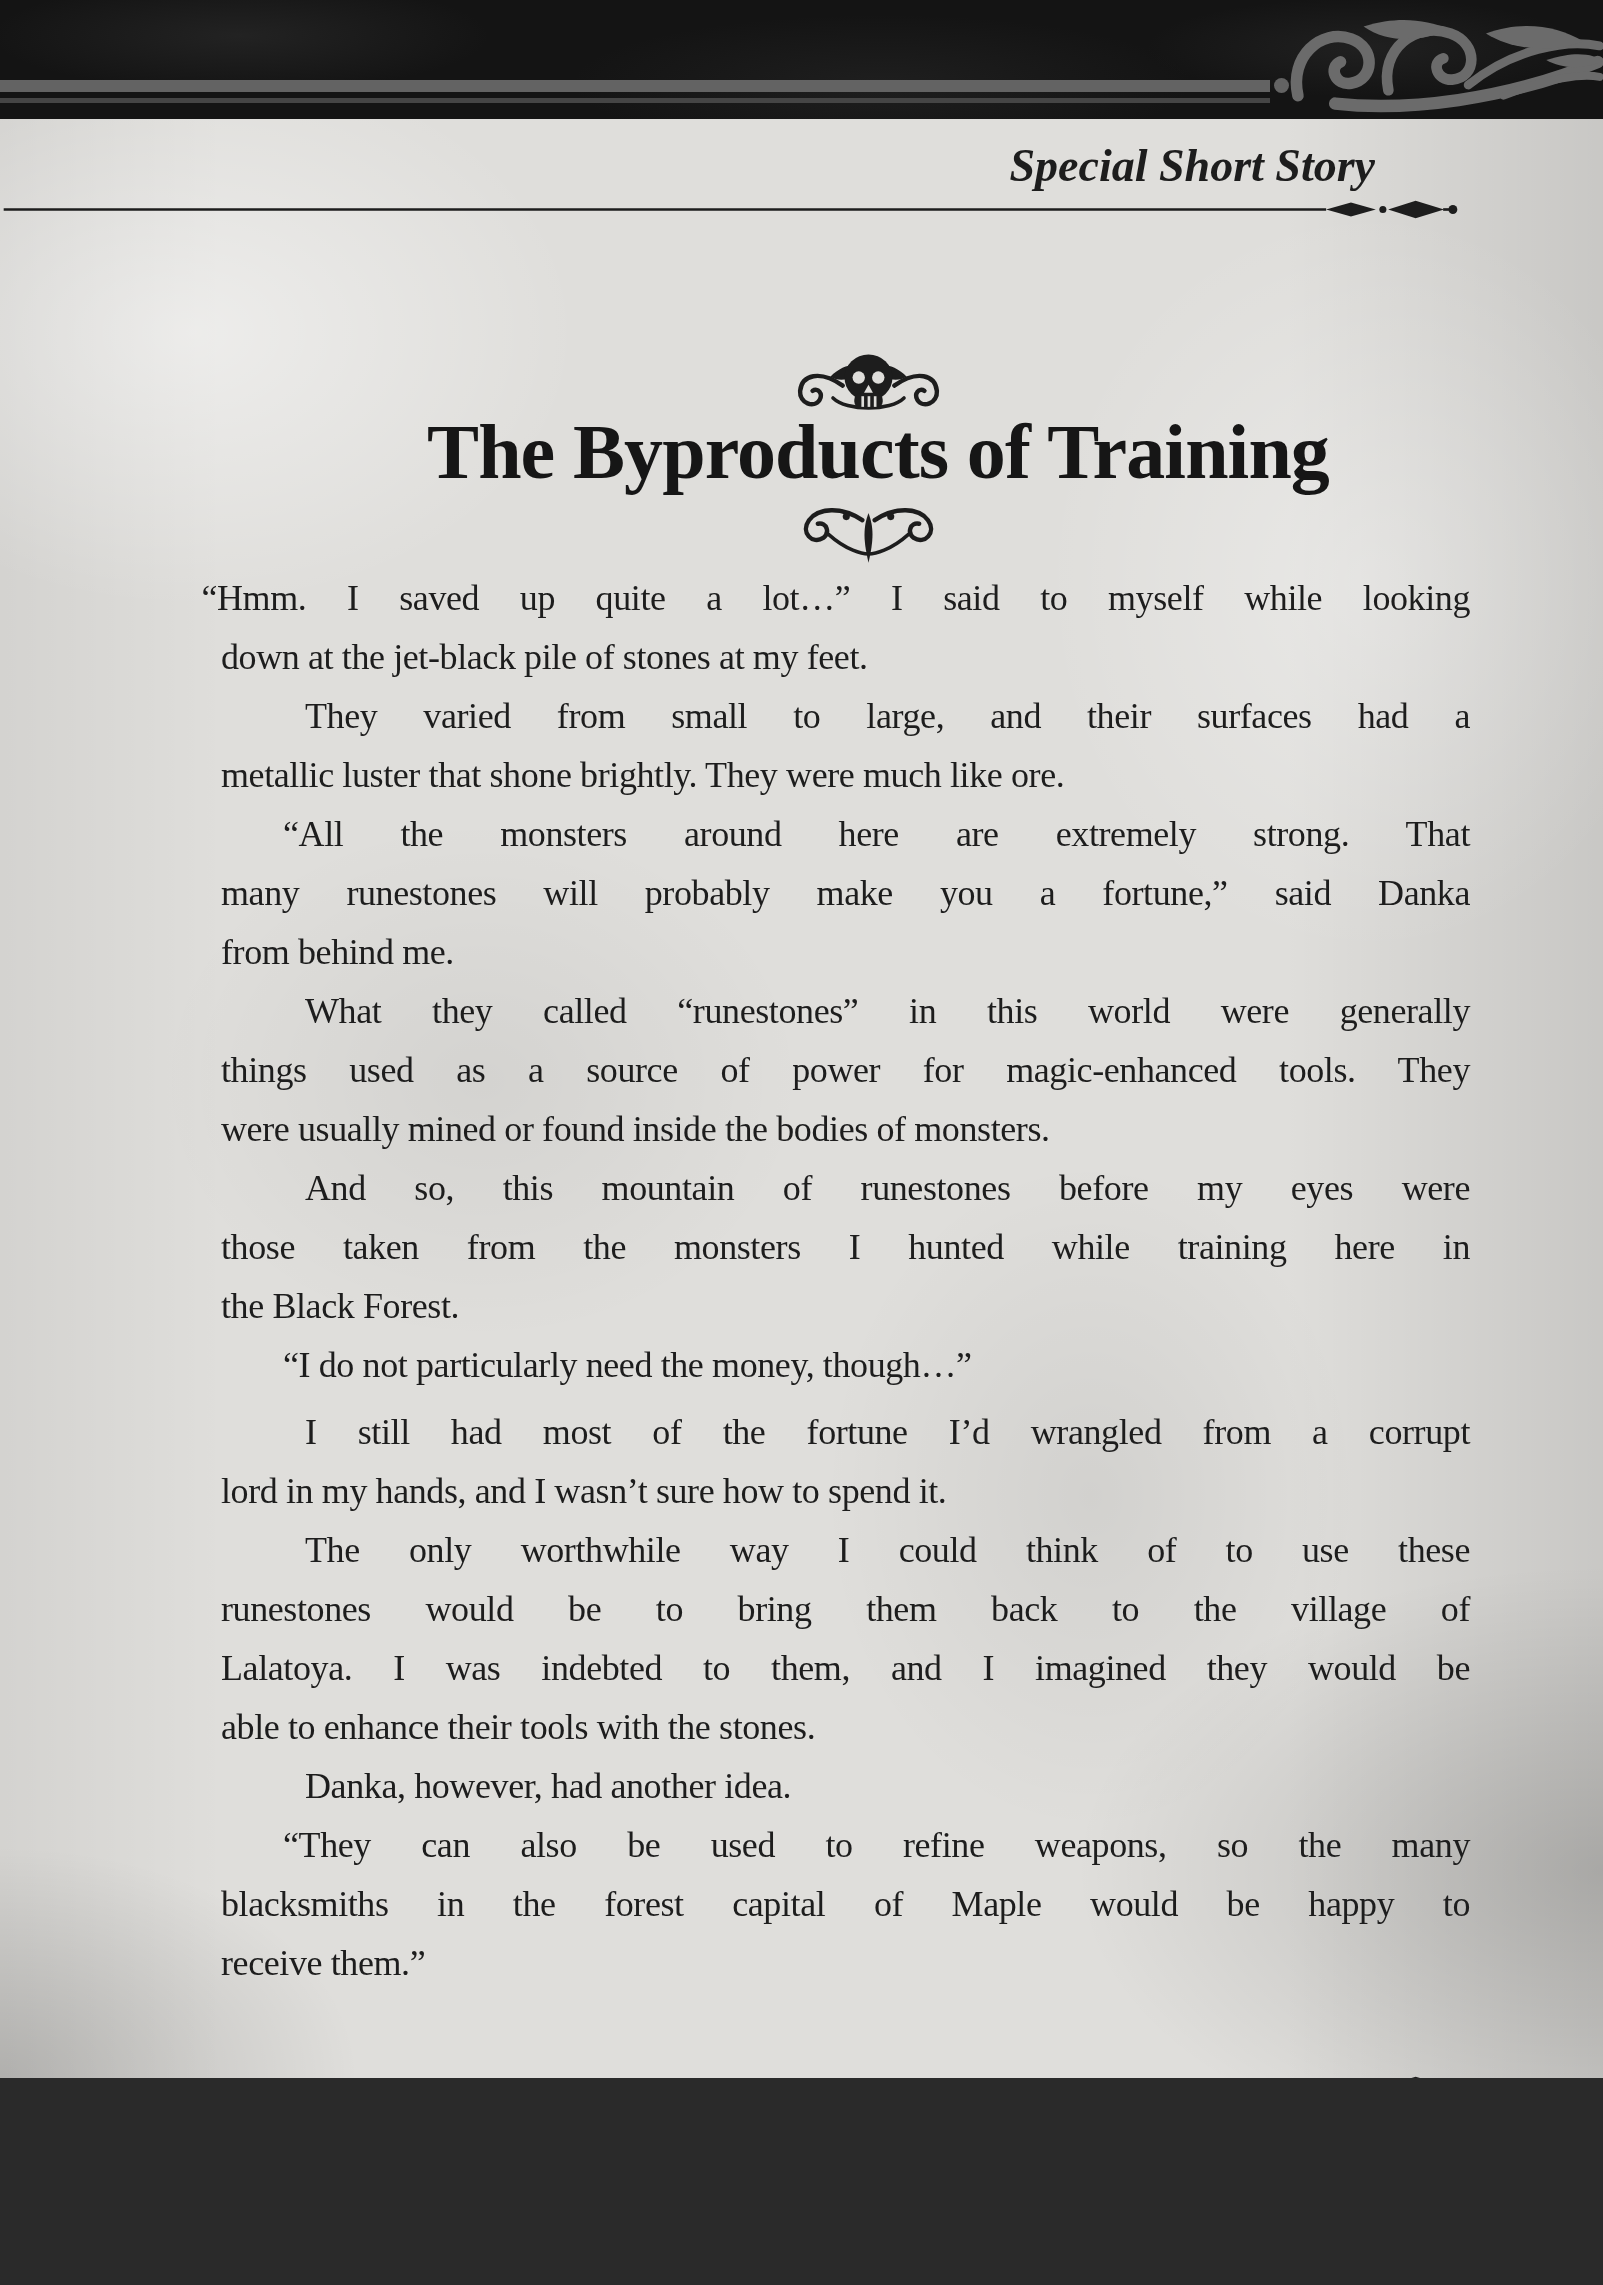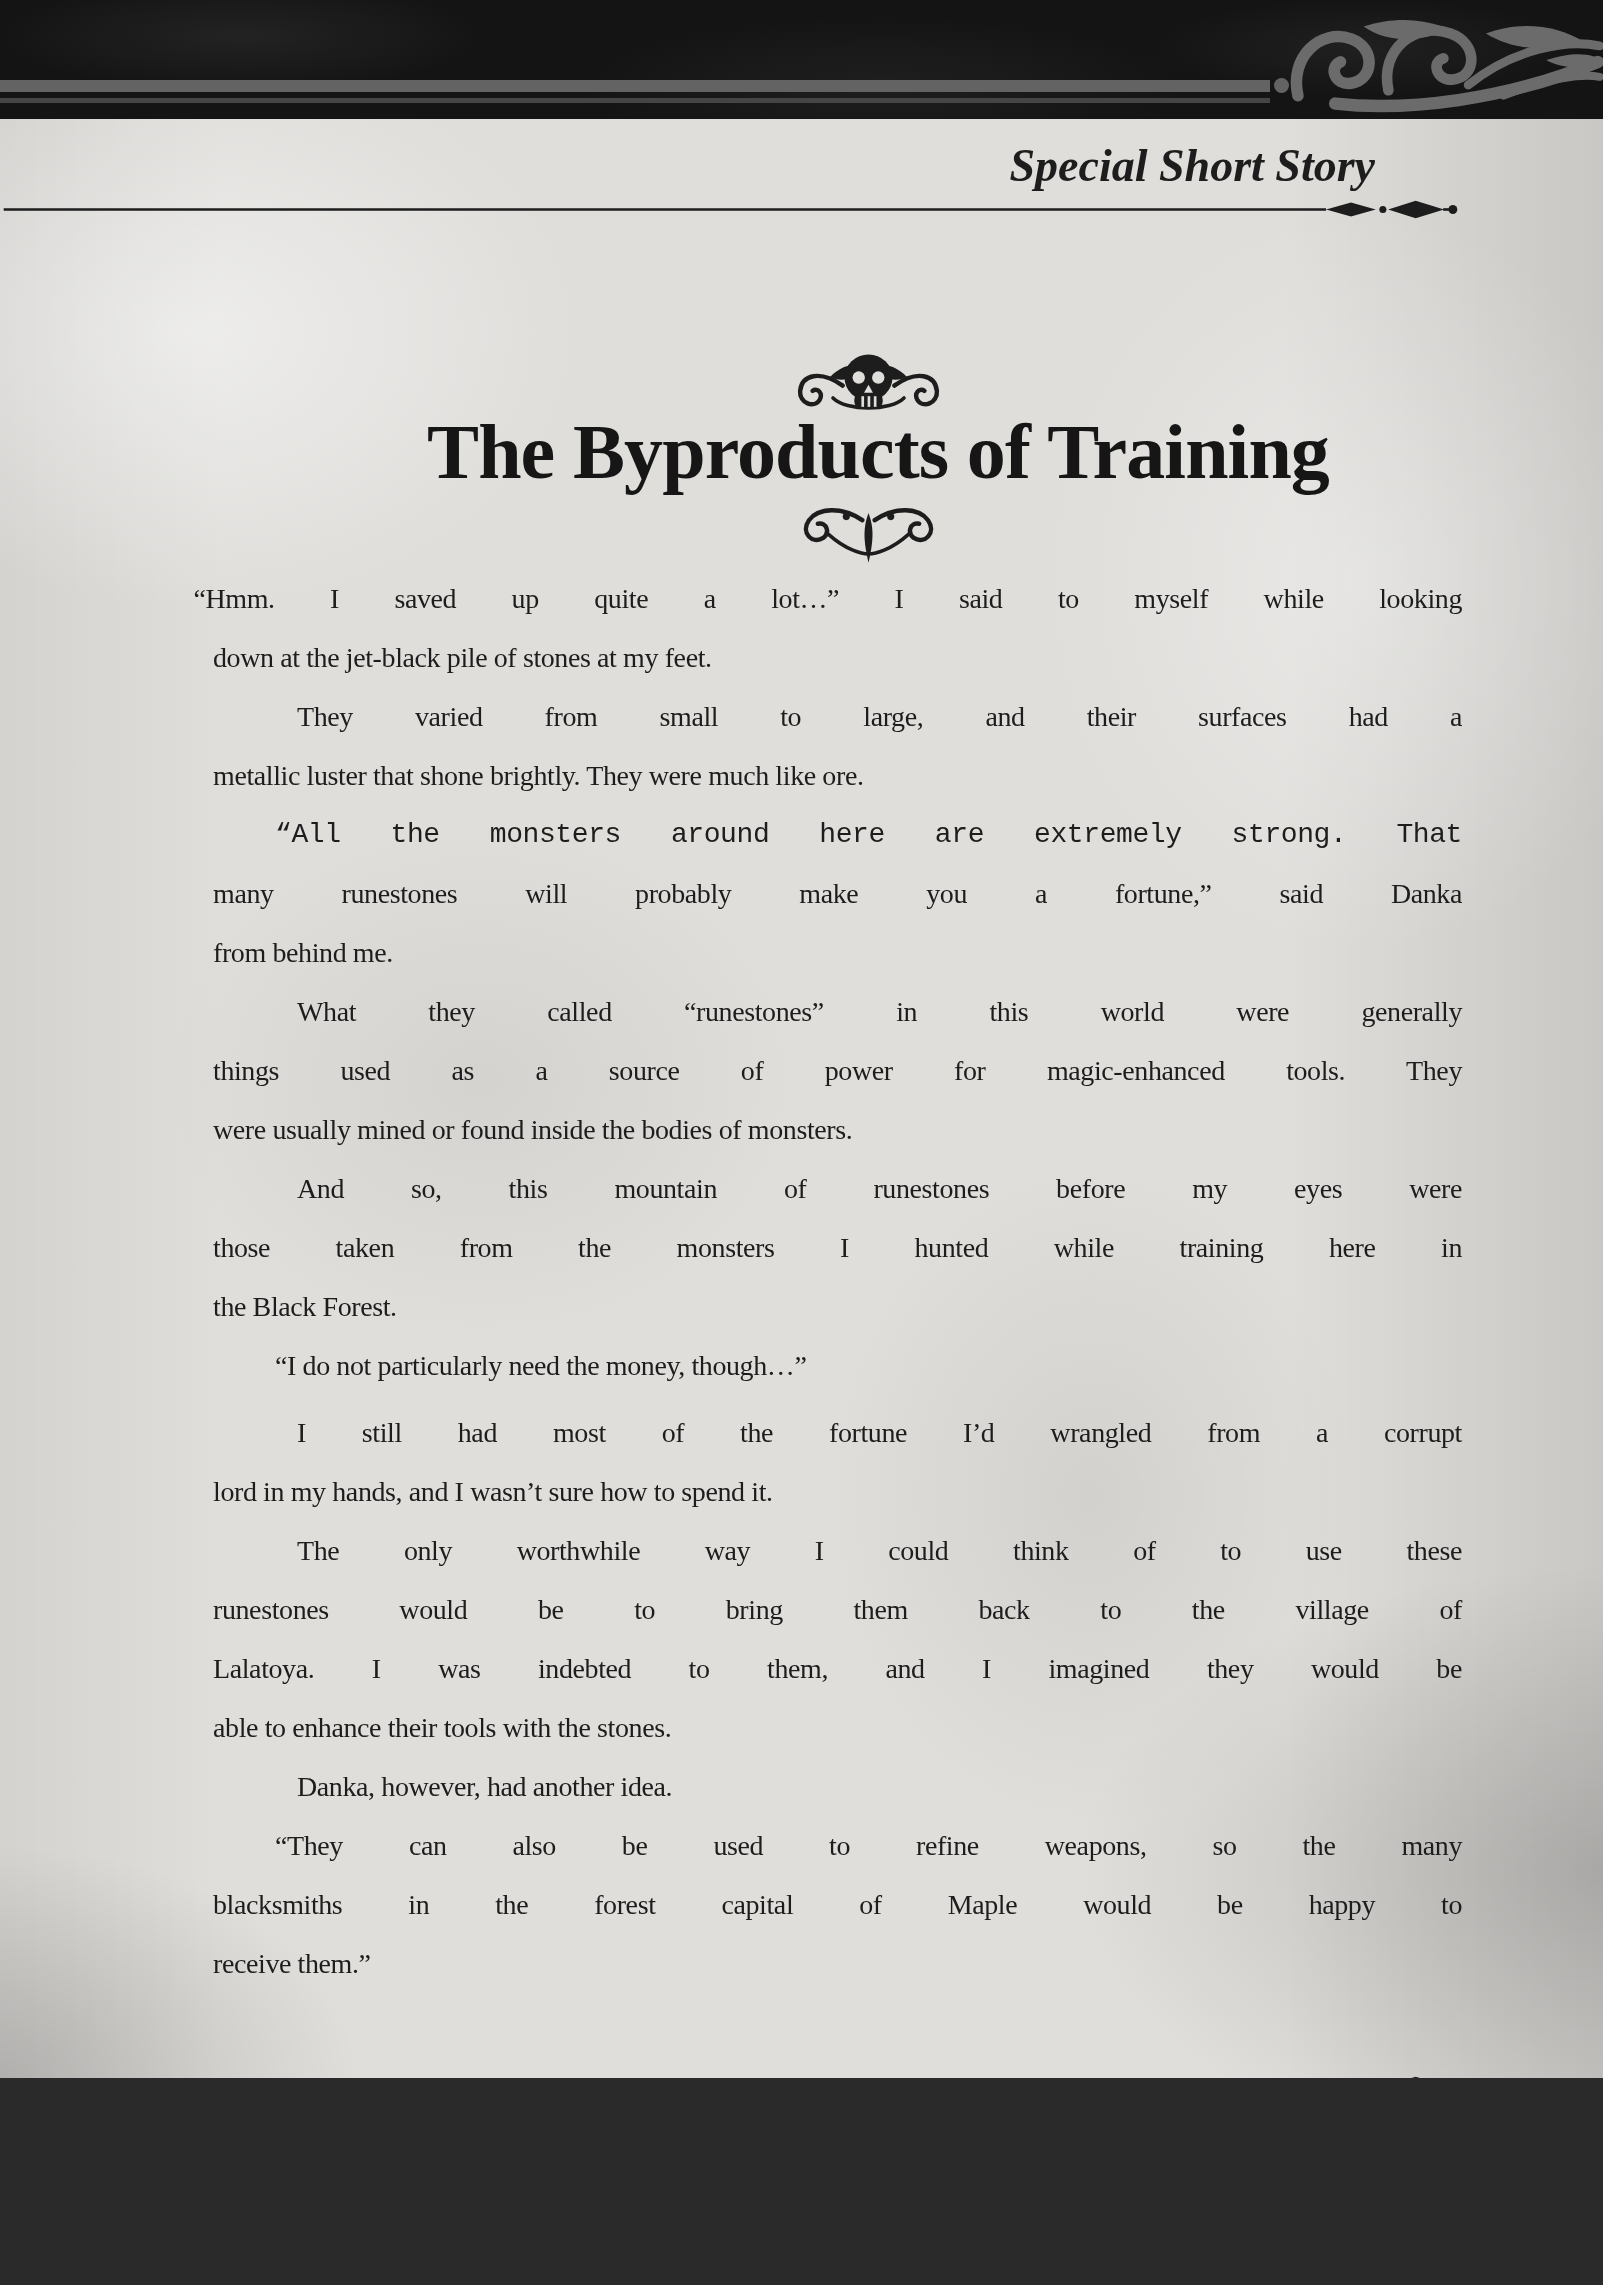--- a/index.html
+++ b/index.html
@@ -60,22 +60,22 @@
   
   .skull-orn{position:absolute;left:793px;top:348px;width:151px;height:76px;}
   .title{
     position:absolute;left:76px;top:413px;width:1604px;margin:0;
     text-align:center;font-size:78px;line-height:78px;font-weight:bold;
     letter-spacing:-0.9px;color:#161616;
   }
   .divider-orn{position:absolute;left:793px;top:504px;width:151px;height:59px;}
   
   .body{
-    position:absolute;left:213px;top:569px;width:1249px;
-    font-size:28px;line-height:59px;letter-spacing:-0.4px;
+    position:absolute;left:221px;top:569px;width:1249px;
+    font-size:36px;line-height:59px;letter-spacing:-0.4px;
   }
   .line{text-align:justify;text-align-last:justify;white-space:normal;}
   .line.last{text-align-last:left;}
 </style>
 </head>
 <body>
 
 <div class="page">
 
   <div class="band band-top">
@@ -150,21 +150,21 @@
   <div class="body">
       <div>
         <div class="line" style="text-indent: -19.6px;">“Hmm. I saved up quite a lot…” I said to myself while looking</div>
         <div class="line last">down at the jet-black pile of stones at my feet.</div>
       </div>
       <div>
         <div class="line" style="text-indent: 84px;">They varied from small to large, and their surfaces had a</div>
         <div class="line last">metallic luster that shone brightly. They were much like ore.</div>
       </div>
       <div>
-        <div class="line" style="text-indent: 62px; font-family: Liberation Mono, monospace;">“All the monsters around here are extremely strong. That</div>
+        <div class="line" style="text-indent: 62px;">“All the monsters around here are extremely strong. That</div>
         <div class="line">many runestones will probably make you a fortune,” said Danka</div>
         <div class="line last">from behind me.</div>
       </div>
       <div>
         <div class="line" style="text-indent: 84px; font-family: Liberation Serif, serif;">What they called “runestones” in this world were generally</div>
         <div class="line">things used as a source of power for magic-enhanced tools. They</div>
         <div class="line last">were usually mined or found inside the bodies of monsters.</div>
       </div>
       <div>
         <div class="line" style="text-indent: 84px;">And so, this mountain of runestones before my eyes were</div>

